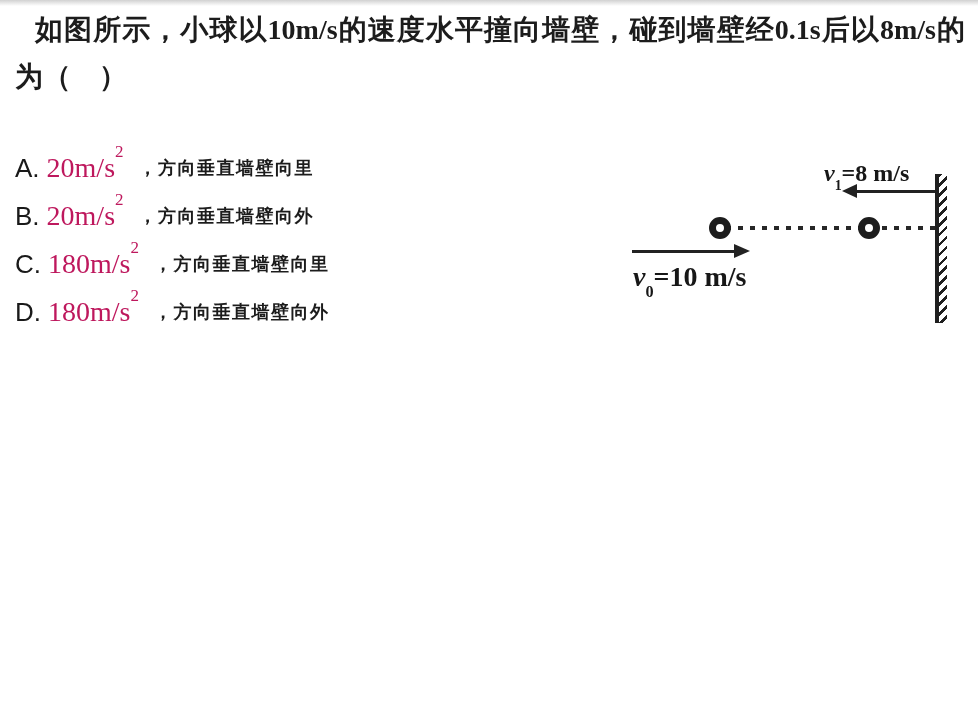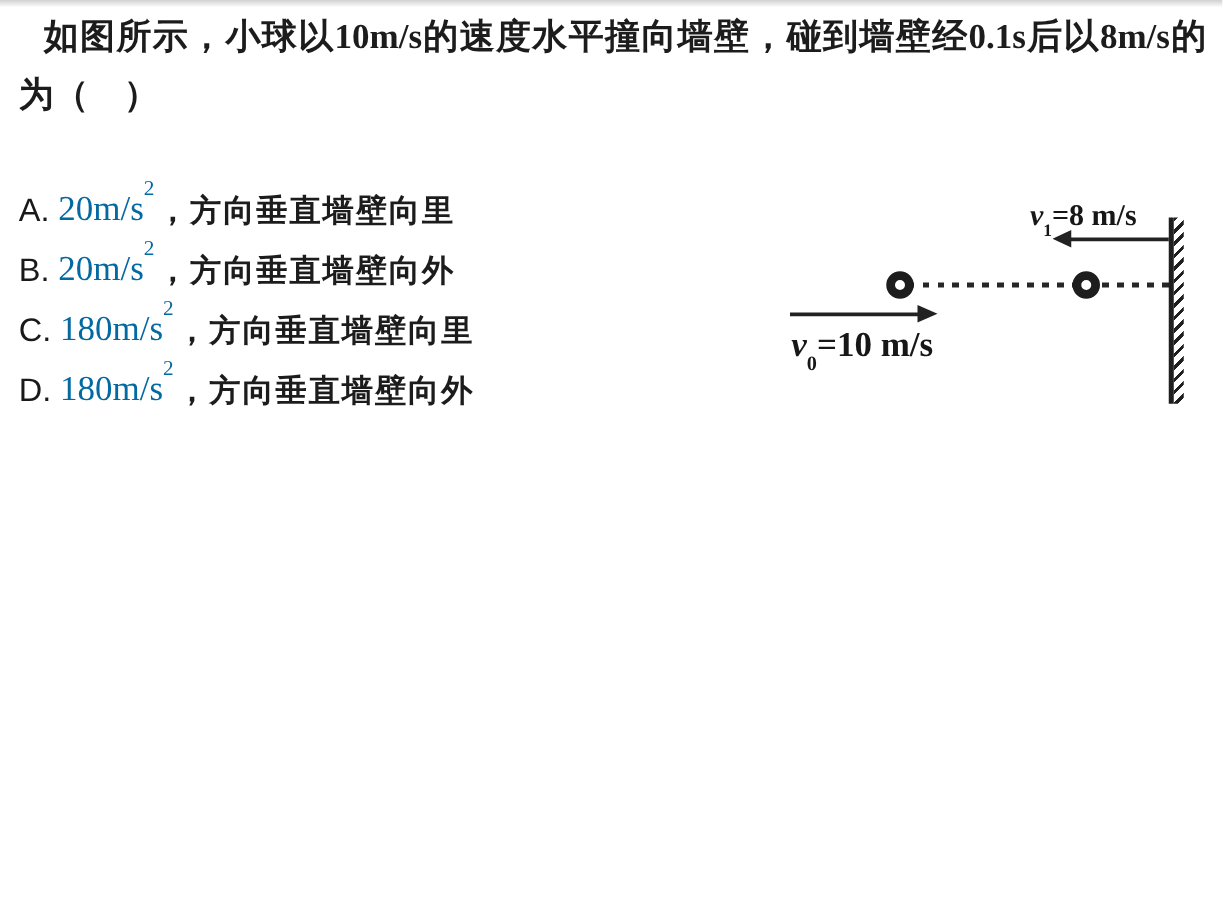--- a/index.html
+++ b/index.html
@@ -38,30 +38,30 @@
     height: 48px;
     display: flex; align-items: center;
     white-space: nowrap;
   }
   .opt-letter {
     font-family: "Liberation Sans", "DejaVu Sans", sans-serif;
     font-size: 26px; margin-right: 7px; color: #191919;
   }
   .opt-value {
     font-family: "Liberation Serif", "DejaVu Serif", serif;
-    font-size: 28px; color: #0369a1;
+    font-size: 28px; color: #be185d;
   }
   .opt-sup {
     font-size: 17px;
     position: relative; top: -0.55em;
     line-height: 0;
   }
   .opt-rest {
-    font-size: 25px; font-weight: 600;
-    letter-spacing: 1.5px; margin-left: 2px;
+    font-size: 18px; font-weight: 600;
+    letter-spacing: 1.5px; margin-left: 15px;
     color: #1c1c1c;
   }
 
   
   .diagram { position: absolute; left: 0; top: 0; width: 936px; height: 727px; pointer-events: none; }
   .diagram > div { position: absolute; }
 
   .wall-line {
     left: 935px; top: 174px; width: 4px; height: 149px;
     background: #1f1f1f;

